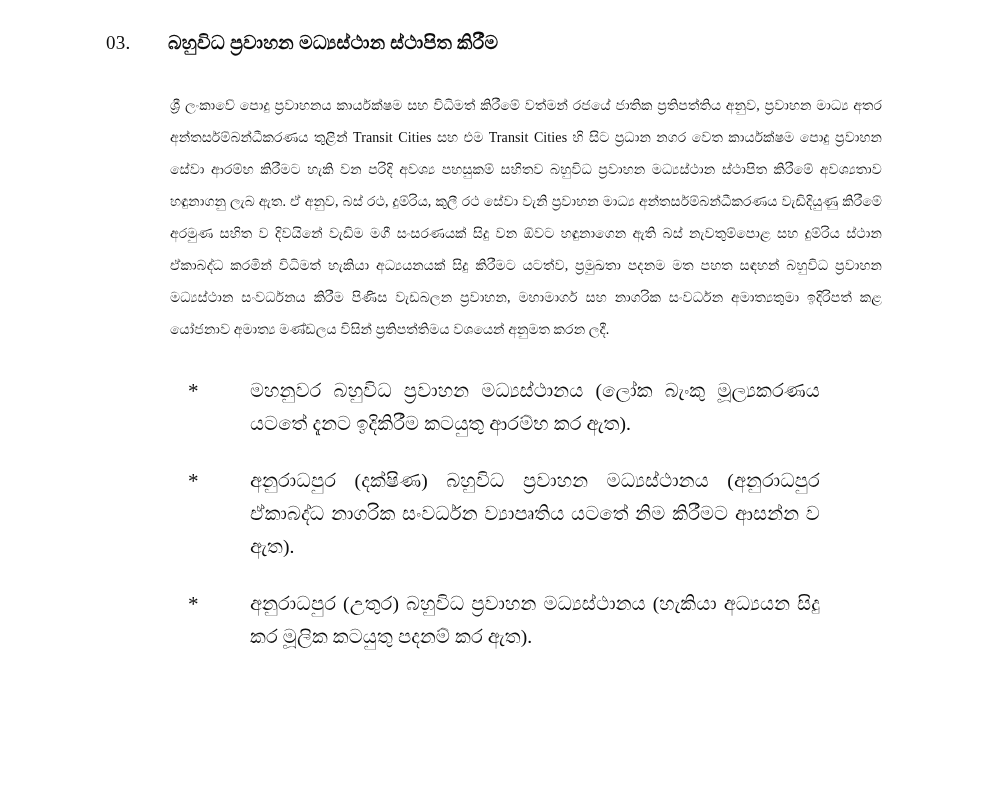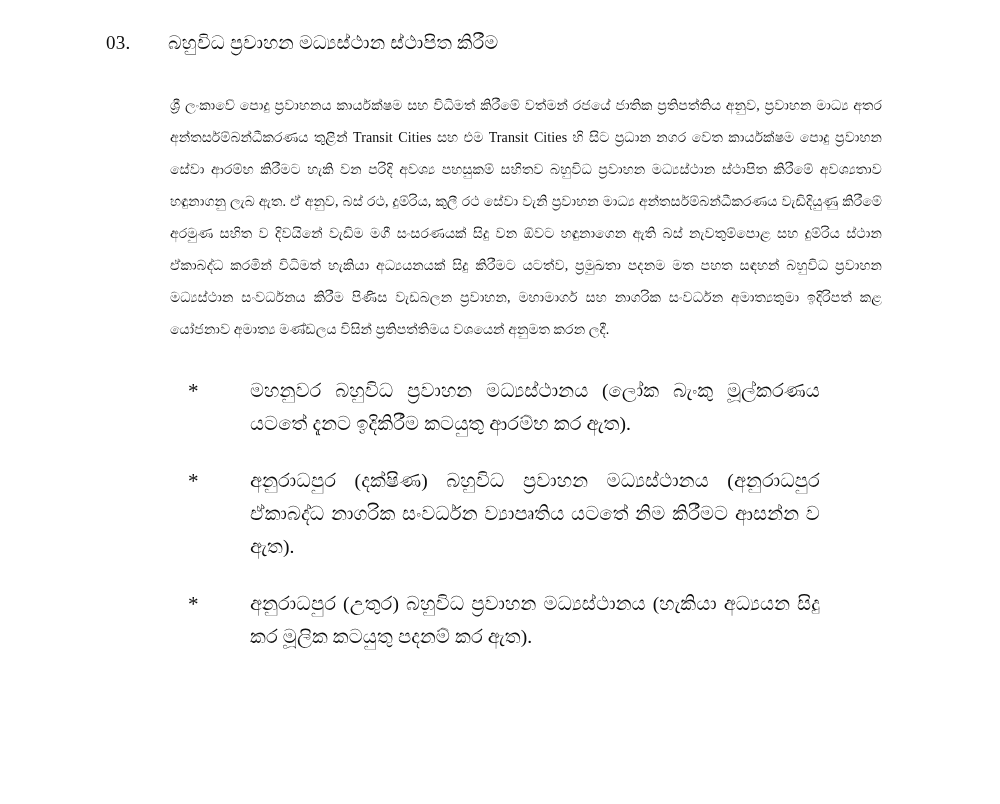--- a/index.html
+++ b/index.html
@@ -31,20 +31,21 @@
   .heading-num {
     width: 62px;
     flex: 0 0 62px;
     font-size: 19px;
     letter-spacing: 0.3px;
   }
   .heading-text {
     font-size: 19px;
     line-height: 1.35;
     letter-spacing: 0.2px;
+    font-weight: bold;
   }
   
   .body-block {
     margin-top: 34px;
     margin-left: 110px;
     margin-right: 58px;
   }
   .body-para {
     font-size: 14px;
     line-height: 32px;
@@ -93,21 +94,21 @@
   </div>
 
   <div class="body-block">
     <p class="body-para">ශ්‍රී ලංකාවේ පොදු ප්‍රවාහනය කාර්යක්ෂම සහ විධිමත් කිරීමේ වත්මන් රජයේ ජාතික ප්‍රතිපත්තිය අනුව, ප්‍රවාහන මාධ්‍ය අතර අන්තර්සම්බන්ධීකරණය තුළින් Transit Cities සහ එම Transit Cities හි සිට ප්‍රධාන නගර වෙත කාර්යක්ෂම පොදු ප්‍රවාහන සේවා ආරම්භ කිරීමට හැකි වන පරිදි අවශ්‍ය පහසුකම් සහිතව බහුවිධ ප්‍රවාහන මධ්‍යස්ථාන ස්ථාපිත කිරීමේ අවශ්‍යතාව හඳුනාගනු ලැබ ඇත. ඒ අනුව, බස් රථ, දුම්රිය, කුලී රථ සේවා වැනි ප්‍රවාහන මාධ්‍ය අන්තර්සම්බන්ධීකරණය වැඩිදියුණු කිරීමේ අරමුණ සහිත ව දිවයිනේ වැඩිම මගී සංසරණයක් සිදු වන ඕවට හඳුනාගෙන ඇති බස් නැවතුම්පොළ සහ දුම්රිය ස්ථාන ඒකාබද්ධ කරමින් විධිමත් හැකියා අධ්‍යයනයක් සිදු කිරීමට යටත්ව, ප්‍රමුඛතා පදනම මත පහත සඳහන් බහුවිධ ප්‍රවාහන මධ්‍යස්ථාන සංවර්ධනය කිරීම පිණිස වැඩබලන ප්‍රවාහන, මහාමාර්ග සහ නාගරික සංවර්ධන අමාත්‍යතුමා ඉදිරිපත් කළ යෝජනාව අමාත්‍ය මණ්ඩලය විසින් ප්‍රතිපත්තිමය වශයෙන් අනුමත කරන ලදී.</p>
   </div>
 
   <div class="bullet-list">
 
     <div class="bullet-item">
       <div class="bullet-mark">*</div>
-      <div class="bullet-text">මහනුවර බහුවිධ ප්‍රවාහන මධ්‍යස්ථානය (ලෝක බැංකු මූල්‍කරණය යටතේ දැනට ඉදිකිරීම කටයුතු ආරම්භ කර ඇත).</div>
+      <div class="bullet-text">මහනුවර බහුවිධ ප්‍රවාහන මධ්‍යස්ථානය (ලෝක බැංකු මූල්‍යකරණය යටතේ දැනට ඉදිකිරීම කටයුතු ආරම්භ කර ඇත).</div>
     </div>
 
     <div class="bullet-item">
       <div class="bullet-mark">*</div>
       <div class="bullet-text">අනුරාධපුර (දක්ෂිණ) බහුවිධ ප්‍රවාහන මධ්‍යස්ථානය (අනුරාධපුර ඒකාබද්ධ නාගරික සංවර්ධන ව්‍යාපෘතිය යටතේ නිම කිරීමට ආසන්න ව ඇත).</div>
     </div>
 
     <div class="bullet-item">
       <div class="bullet-mark">*</div>
       <div class="bullet-text">අනුරාධපුර (උතුර) බහුවිධ ප්‍රවාහන මධ්‍යස්ථානය (හැකියා අධ්‍යයන සිදු කර මූලික කටයුතු පදනම් කර ඇත).</div>

